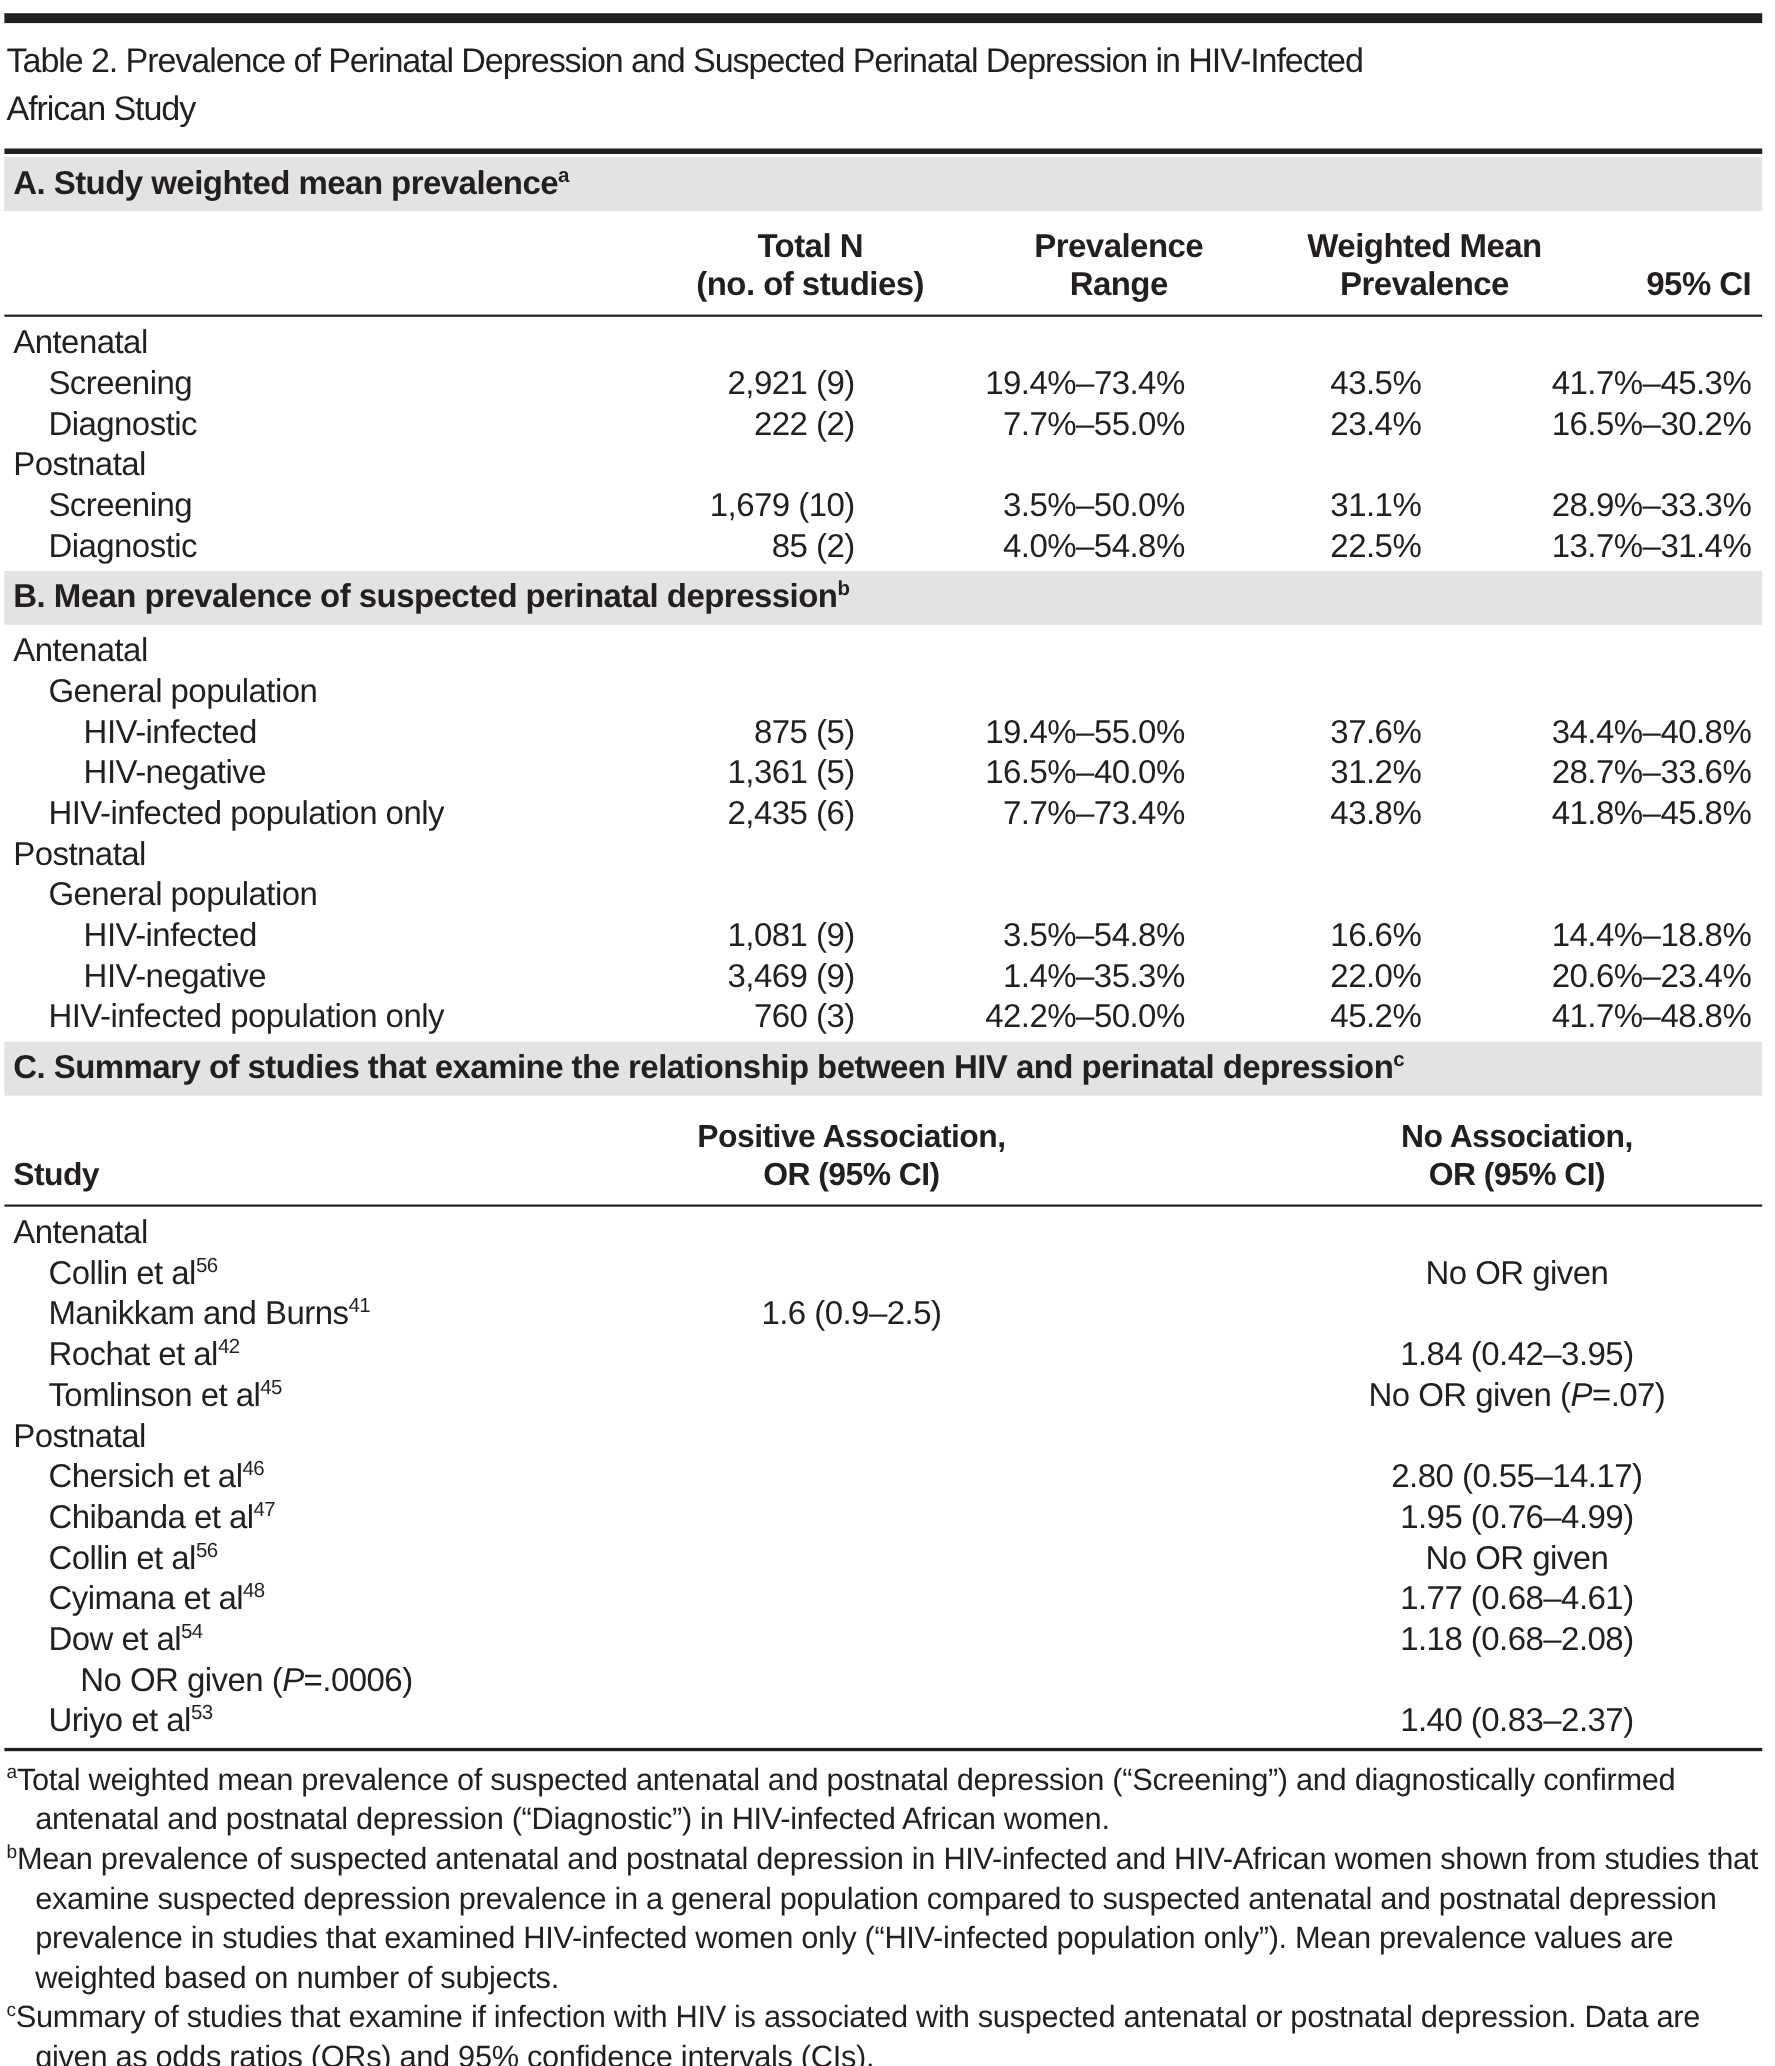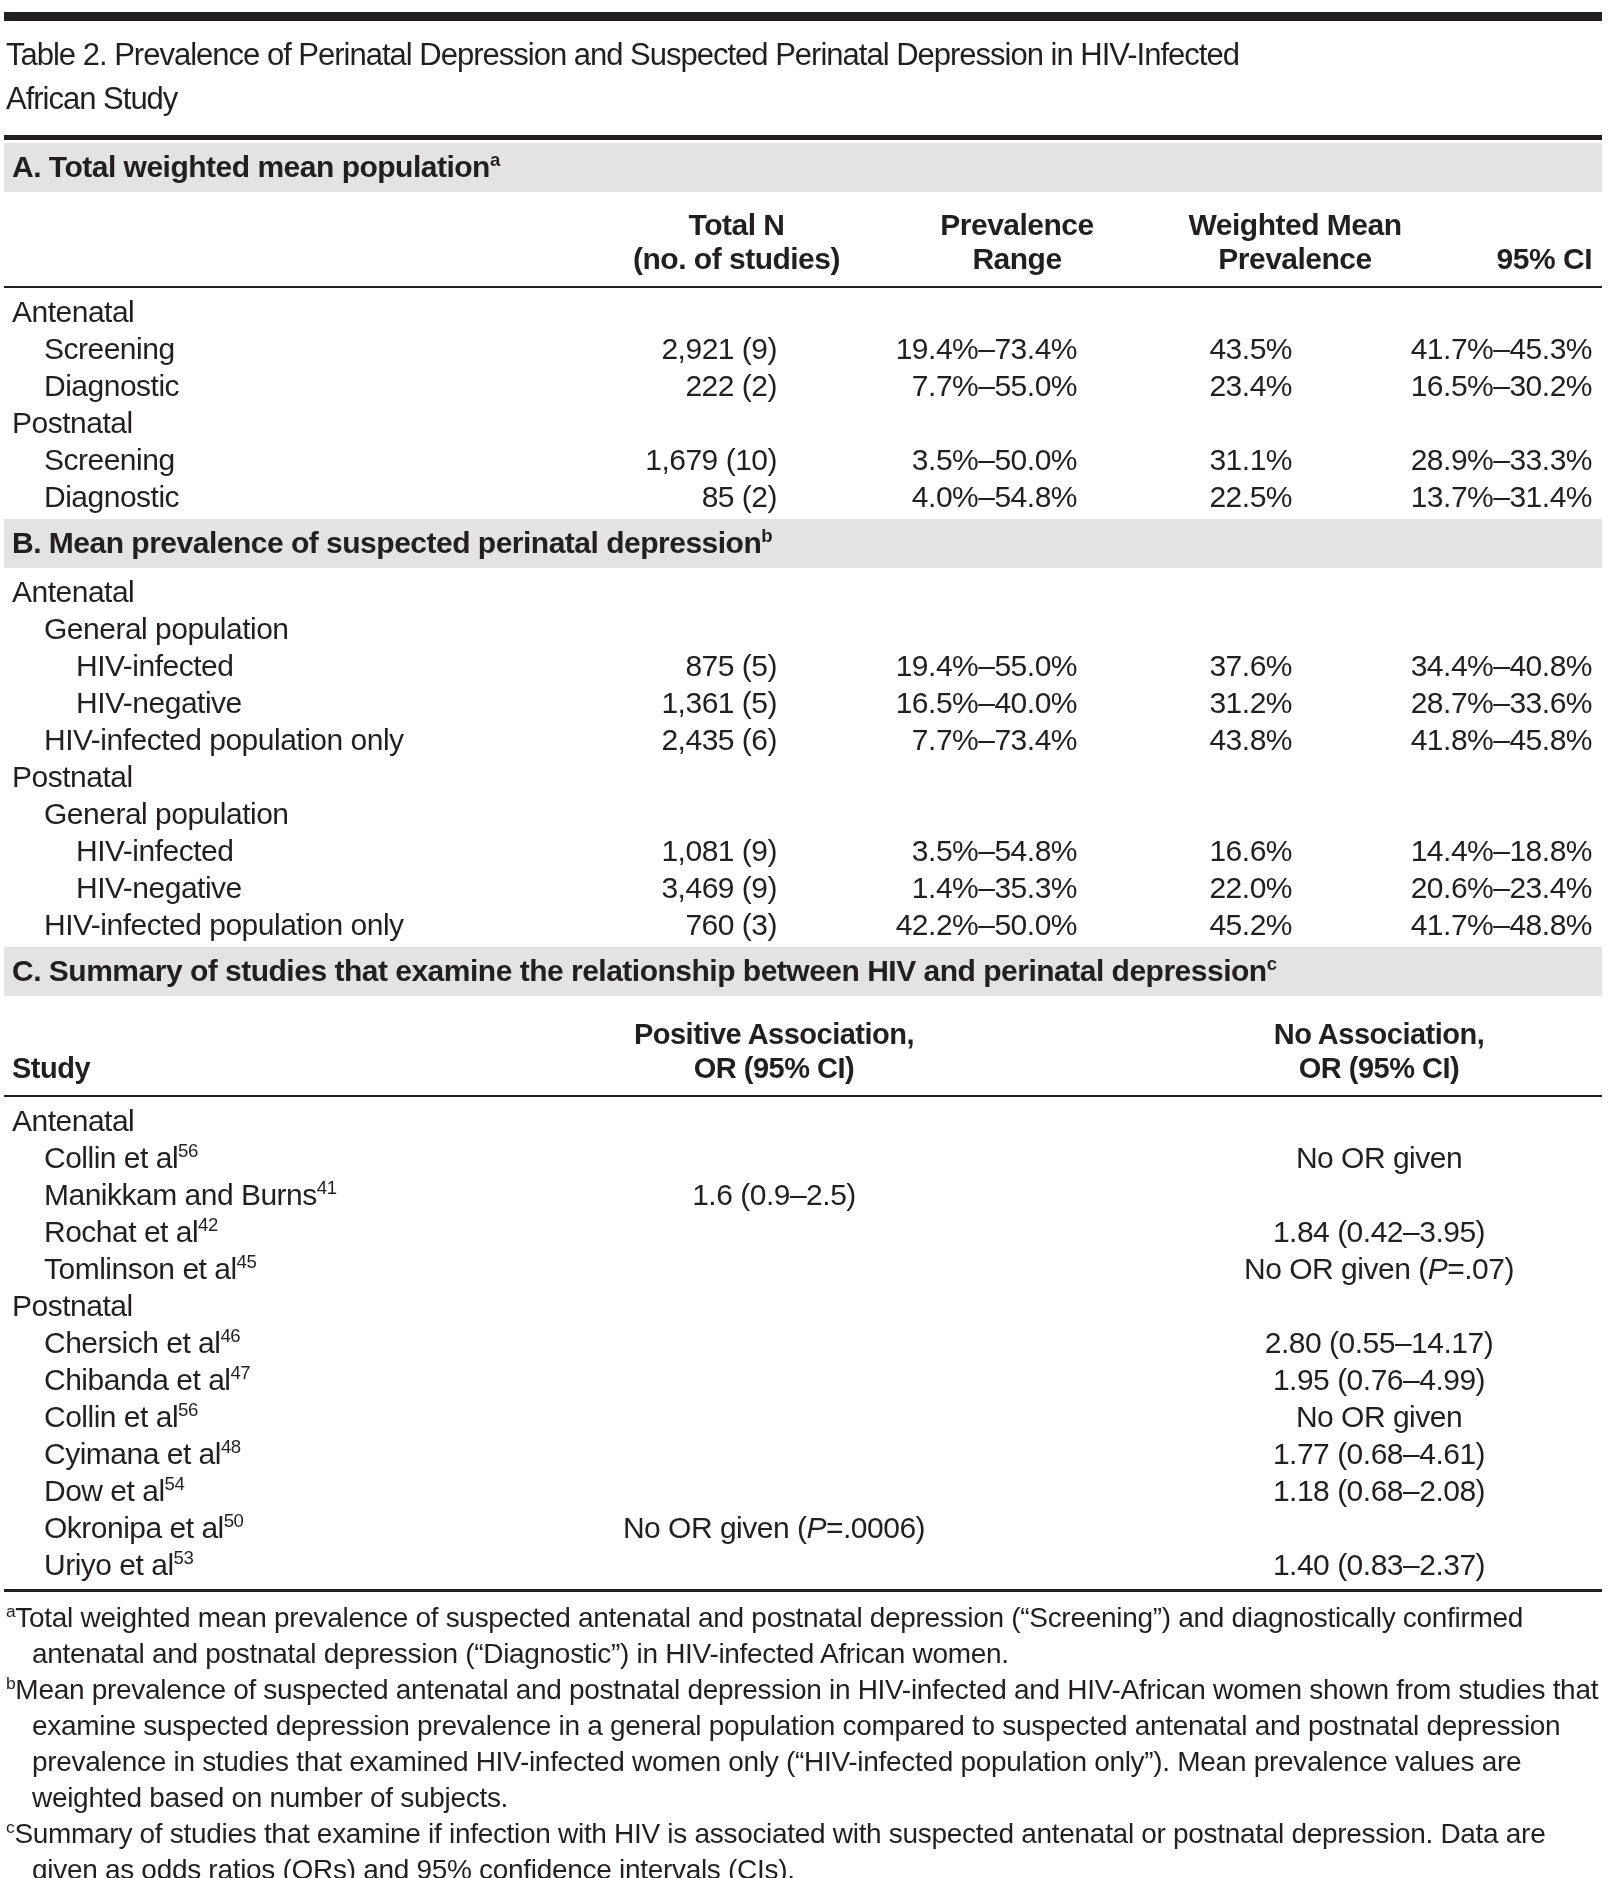--- a/index.html
+++ b/index.html
@@ -83,21 +83,21 @@
 <body>
 
 <div class="page">
 
   <div class="rule rule-top"></div>
 
   <h1 class="title"><span>Table 2. Prevalence of Perinatal Depression and Suspected Perinatal Depression in HIV-Infected</span><br><span>African Study</span></h1>
 
   <div class="rule rule-heavy"></div>
 
-  <div class="band band-a"><span>A. Total weighted mean population</span><sup>a</sup></div>
+  <div class="band band-a"><span>A. Study weighted mean prevalence</span><sup>a</sup></div>
 
   <div class="hdr-ab">
     <div></div>
     <div class="c">Total N
 (no. of studies)</div>
     <div class="c">Prevalence
 Range</div>
     <div class="c">Weighted Mean
 Prevalence</div>
     <div class="r">95% CI</div>
@@ -287,21 +287,20 @@
         <div class="ind1">Cyimana et al<sup>48</sup></div>
         <div class="cc"></div>
         <div class="cc neg">1.77 (0.68–4.61)</div>
       </div>
       <div class="grid-c">
         <div class="ind1">Dow et al<sup>54</sup></div>
         <div class="cc"></div>
         <div class="cc neg">1.18 (0.68–2.08)</div>
       </div>
       <div class="grid-c">
-        <div class="ind1">Okronipa et al<sup>50</sup></div>
         <div class="cc">No OR given (<i>P</i>=.0006)</div>
         <div class="cc neg"></div>
       </div>
       <div class="grid-c">
         <div class="ind1">Uriyo et al<sup>53</sup></div>
         <div class="cc"></div>
         <div class="cc neg">1.40 (0.83–2.37)</div>
       </div>
     </div>
 

